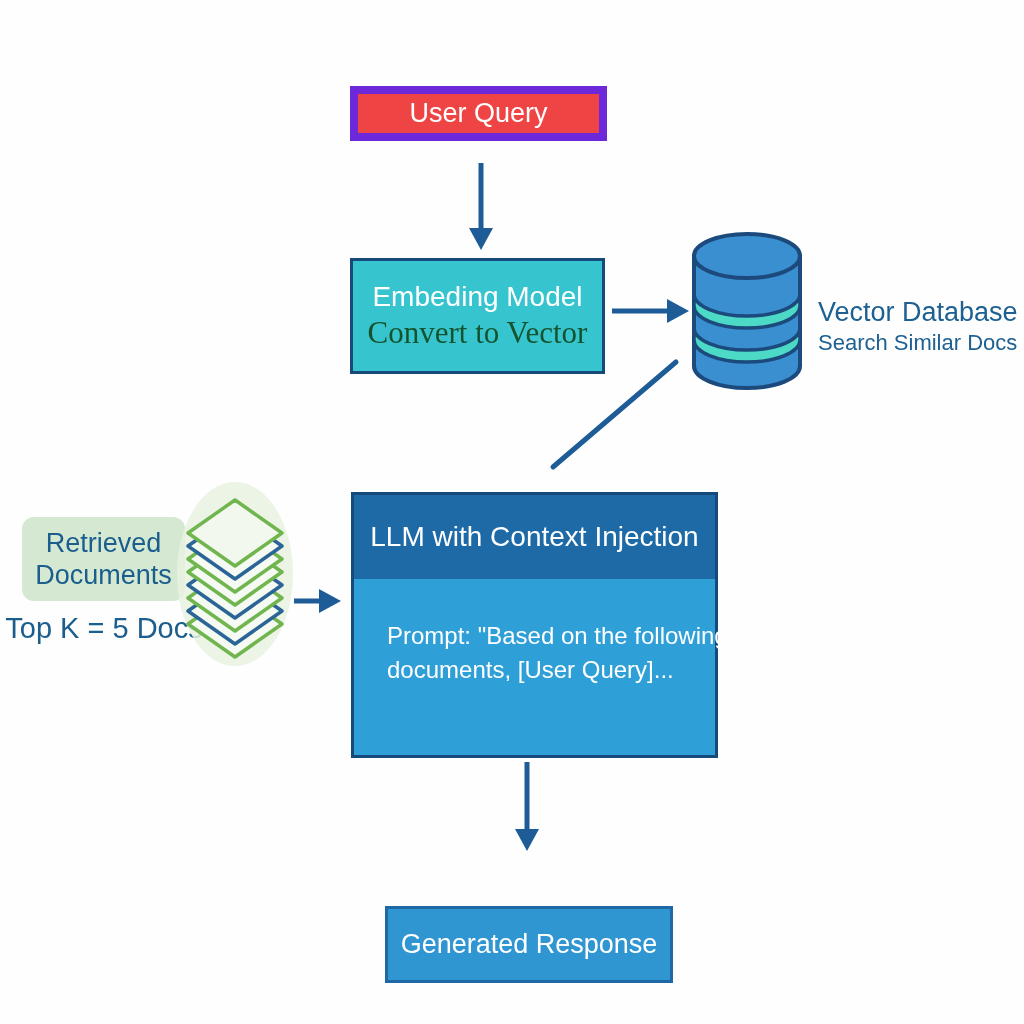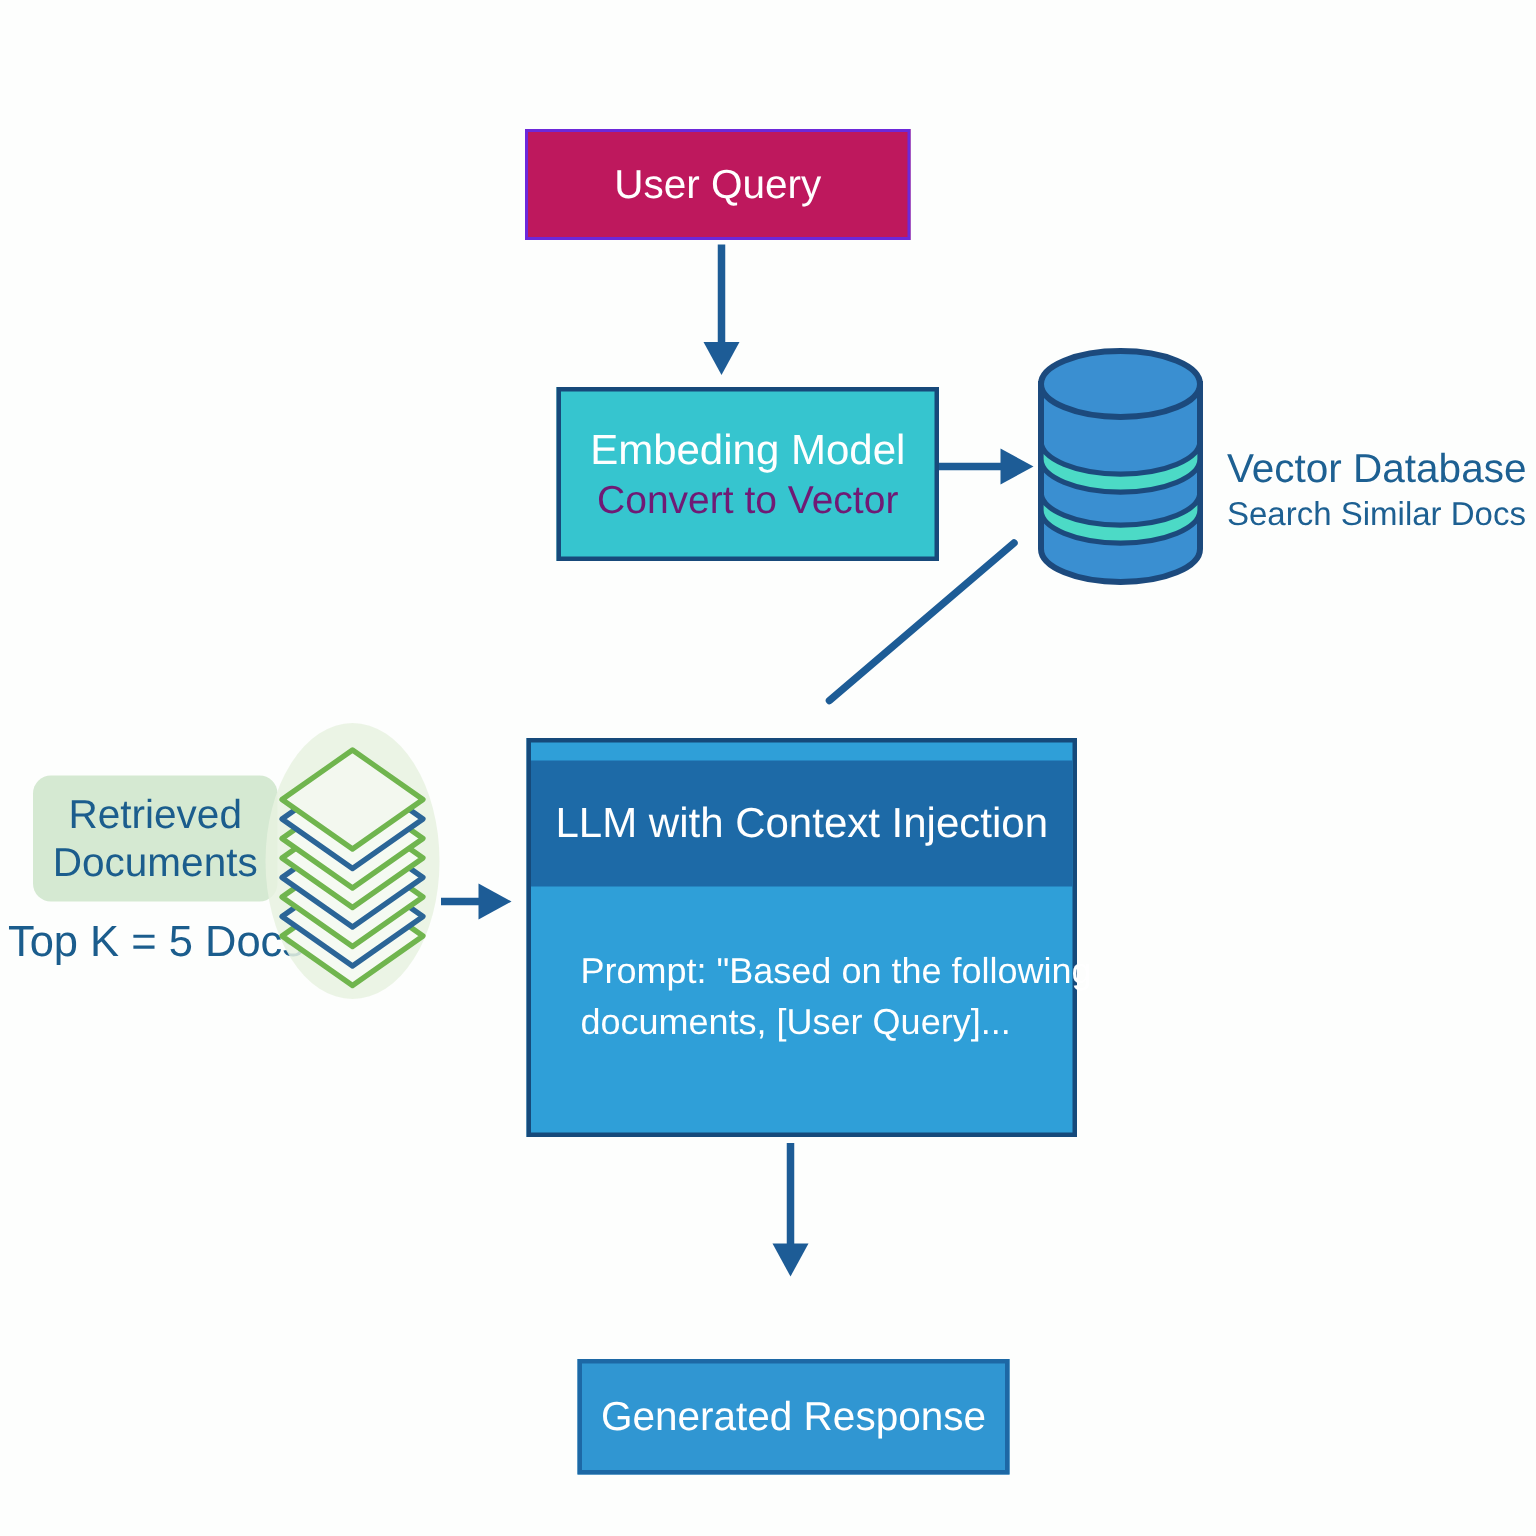--- a/index.html
+++ b/index.html
@@ -7,50 +7,50 @@
     position:relative;width:1024px;height:1024px;background:#fdfefd;overflow:hidden;
     font-family:"Liberation Sans", sans-serif;
   }
   .abs{position:absolute;}
   .node{
     position:absolute;display:flex;flex-direction:column;align-items:center;justify-content:center;
     box-sizing:border-box;text-align:center;
   }
   
   .user-query{
-    left:350px;top:86px;width:257px;height:74px;
-    background:#be185d;border:2px solid #6d28d9;
+    left:350px;top:86px;width:257px;height:55px;
+    background:#ef4444;border:8px solid #6d28d9;
   }
   .user-query .t{color:#ffffff;font-size:27px;font-weight:500;}
   .embedding{
-    left:371px;top:258px;width:255px;height:116px;
+    left:350px;top:258px;width:255px;height:116px;
     background:#36c5cf;border:3px solid #17497a;
   }
   .embedding .t{color:#ffffff;font-size:28px;font-weight:500;line-height:1.25;}
-  .embedding .s{color:#701a75;font-size:26px;font-weight:500;line-height:1.25;}
+  .embedding .s{color:#14532d;font-size:31px;font-weight:500;line-height:1.25;font-family:Liberation Serif, serif;}
   .vdb-label{
     left:818px;top:292px;width:200px;height:70px;align-items:flex-start;text-align:left;
   }
   .vdb-label .t{color:#1d6092;font-size:27px;font-weight:500;line-height:1.2;}
   .vdb-label .s{color:#1d6092;font-size:22px;font-weight:500;line-height:1.35;}
   .retrieved{
     left:22px;top:517px;width:163px;height:84px;border-radius:12px;
     background:#d5e9d2;
   }
   .retrieved .t{color:#1b5d8d;font-size:27px;font-weight:500;line-height:1.2;}
   .topk{
     left:14px;top:610px;width:180px;height:36px;
   }
   .topk .t{color:#1b5d8d;font-size:29px;font-weight:500;white-space:nowrap;}
   .llm{
     left:351px;top:492px;width:367px;height:266px;
     background:#2f9fd8;border:3px solid #164a7b;display:block;
   }
   .llm-header{
-    width:100%;height:84px;background:#1d6aa7;display:flex;align-items:center;justify-content:center;margin-top:12px;
+    width:100%;height:84px;background:#1d6aa7;display:flex;align-items:center;justify-content:center;
   }
   .llm-header .t{color:#ffffff;font-size:28px;font-weight:500;}
   .llm-body{
     padding:40px 0 0 33px;text-align:left;
   }
   .llm-body .line{display:block;color:#ffffff;font-size:24px;font-weight:500;line-height:34px;white-space:pre;}
   .generated{
     left:385px;top:906px;width:288px;height:77px;
     background:#3096d2;border:3px solid #1d68a5;
   }

